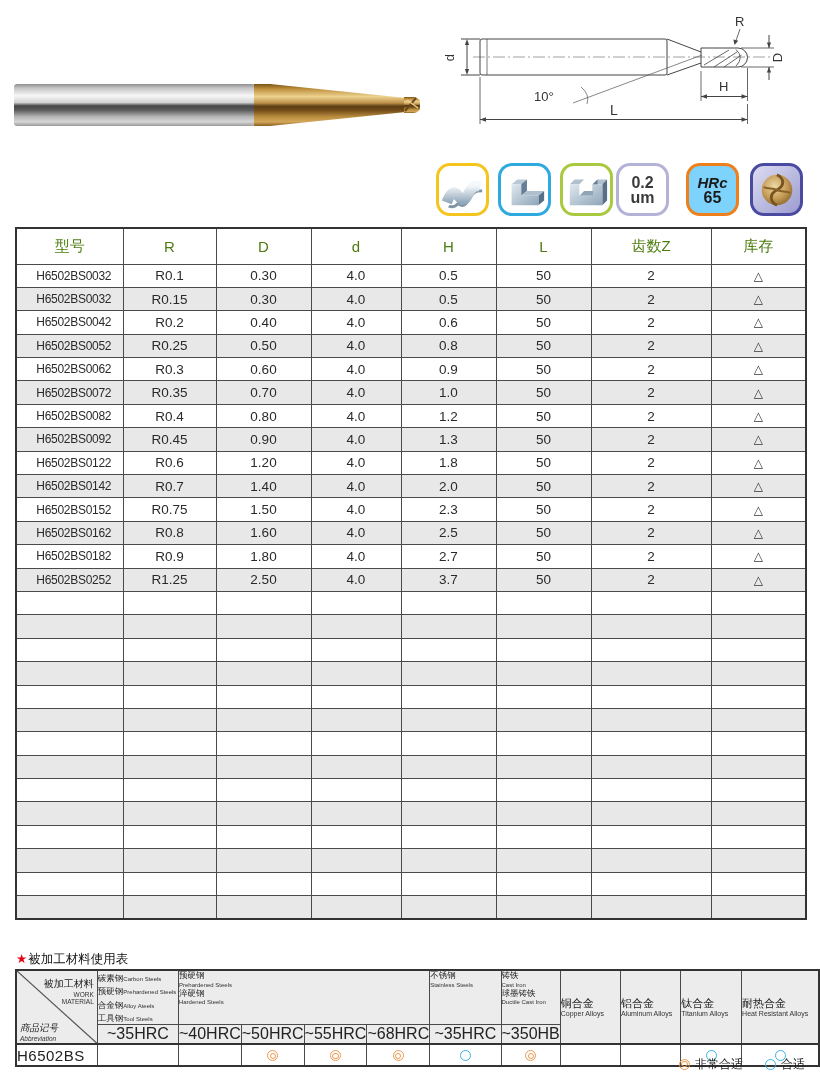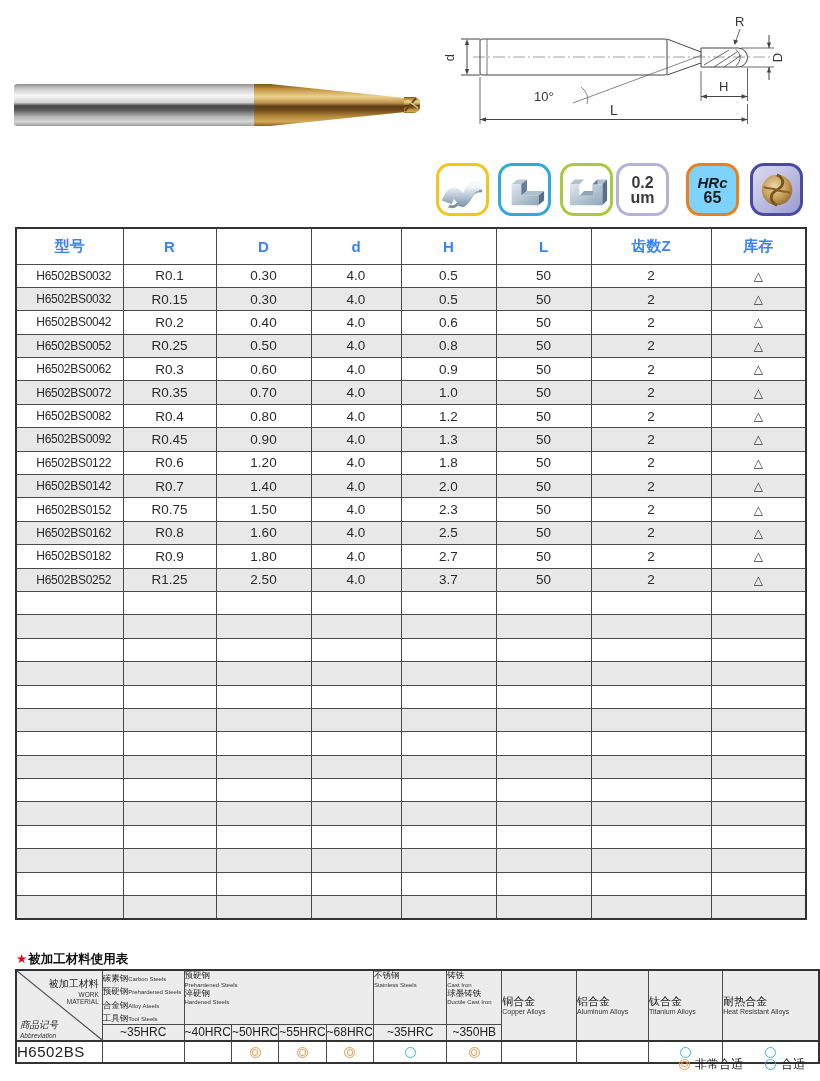--- a/index.html
+++ b/index.html
@@ -17,34 +17,34 @@
   .cap-1 { left:0; }  .cap-2 { left:62px; } .cap-3 { left:124px; }
   .cap-4 { left:180px; } .cap-5 { left:250px; } .cap-6 { left:314px; }
   .cap-4 { flex-direction:column; font-weight:bold; font-size:16px; line-height:15px; color:#3a3a3a; }
   .cap-5 { flex-direction:column; }
   .cap-5 .hrc { font-style:italic; font-weight:bold; font-size:15px; line-height:15px; color:#1a1a1a; }
   .cap-5 .hv  { font-weight:bold; font-size:16px; line-height:15px; color:#1a1a1a; }
 
   
   .spec { position:absolute; left:15px; top:227px; border-collapse:collapse; table-layout:fixed; border:2px solid #333; }
   .spec th, .spec td { border:1px solid #4a4a4a; text-align:center; vertical-align:middle; overflow:hidden; padding:0; }
-  .spec th { height:36px; font-size:15px; font-weight:bold; color:#3b82f6; }
+  .spec th { height:36px; font-size:15px; font-weight:normal; color:#4d7c0f; }
   .spec td { height:23.4px; font-size:13.5px; color:#2a2a2a; }
   .spec td.model { font-size:12px; letter-spacing:-0.3px;padding-left:8px; }
   .spec td.stock { font-size:12px; color:#333; }
   .spec tbody tr:nth-child(even) td { background:#e8e8e8; }
 
   
-  .mat-title { position:absolute; left:16px; top:951px; font-size:12.5px; font-weight:bold; color:#111; }
+  .mat-title { position:absolute; left:16px; top:951px; font-size:12.5px; font-weight:normal; color:#111; }
   .mat-title .star { color:#e60012; margin-right:1px; }
   .mat { position:absolute; left:15px; top:969px; border-collapse:collapse; table-layout:fixed; border:2px solid #333; }
   .mat th, .mat td { border:1px solid #4a4a4a; padding:0; font-weight:normal; color:#222; }
   .mat .hd { background:#ececec; }
   .mat tr.r1 th { height:40px; }
-  .mat tr.r2 th { height:16px; font-size:12px; }
+  .mat tr.r2 th { height:16px; font-size:16px; }
   .mat tr.r3 th, .mat tr.r3 td { height:22px; border-top:2px solid #333; background:#fff; }
   .corner { position:relative; }
   .corner svg { position:absolute; inset:0; width:100%; height:100%; }
   .corner .tr { position:absolute; top:2px; right:3px; text-align:right; }
   .corner .tr .cn { font-size:10px; line-height:11px; }
   .corner .tr .en { display:block; font-size:6.5px; line-height:7px; color:#333; }
   .corner .bl { position:absolute; bottom:1px; left:3px; text-align:left;font-style:italic; }
   .corner .bl .cn { font-size:9.5px; line-height:10px; }
   .corner .bl .en { display:block; font-size:6.5px; line-height:7px; color:#333; }
   .grp { vertical-align:top; text-align:left; padding:2px 0 0 3px; }

